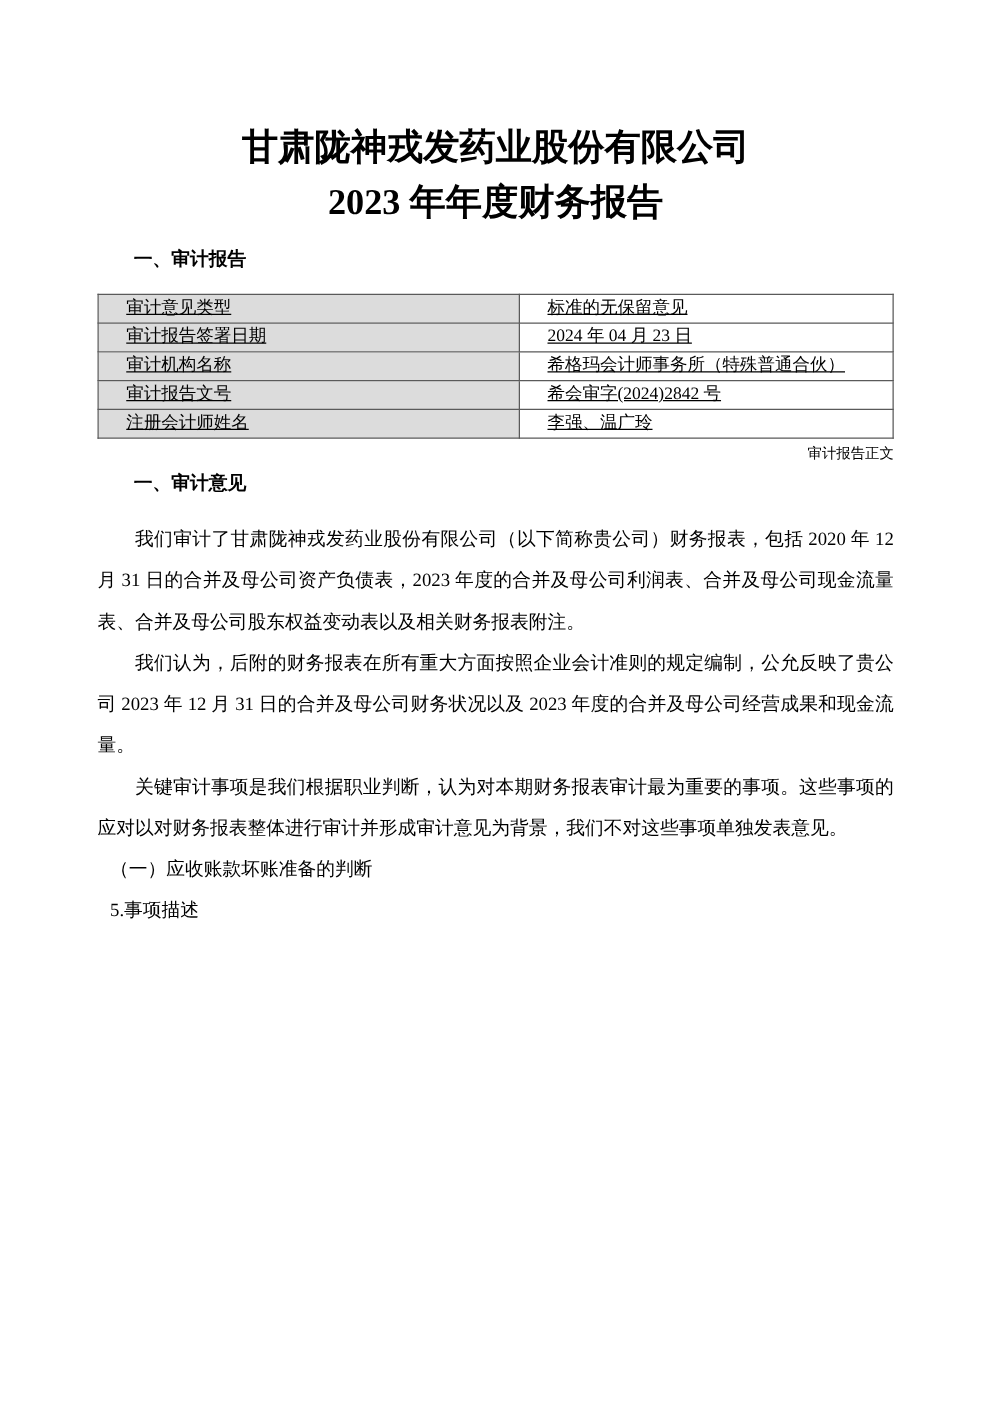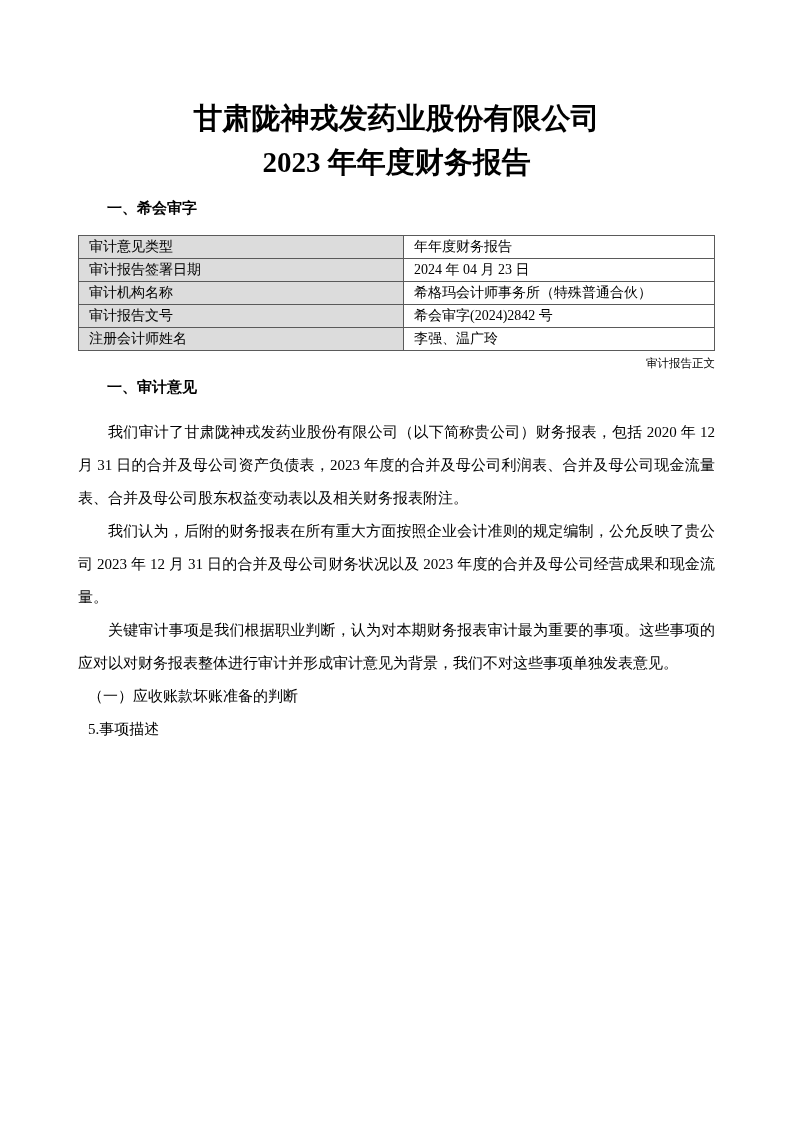--- a/index.html
+++ b/index.html
@@ -35,23 +35,24 @@
     border-collapse: collapse;
     table-layout: fixed;
     width: 100%;
     margin-top: 11px;
     font-size: 14px;
   }
   .audit-table td {
     border: 1px solid var(--table-border, #5a5a5a);
     height: 22px;
     line-height: 22px;
-    padding: 0 6px 0 10px;
+    padding: 0 6px 0 22px;
     overflow: hidden;
     white-space: nowrap;
+    text-decoration: underline;
   }
   .audit-table td.label-cell {
     width: 308px;
     background: var(--table-label-bg, #dcdcdc);
   }
   .caption {
     margin-top: 5px;
     text-align: right;
     font-size: 11.5px;
     line-height: 14px;
@@ -84,27 +85,27 @@
 
 <div class="page">
 
   <header class="doc-header">
     <h1 class="doc-title">甘肃陇神戎发药业股份有限公司</h1>
     <h1 class="doc-title">2023 年年度财务报告</h1>
   </header>
 
   <section class="content">
 
-    <h2 class="heading first">一、希会审字</h2>
+    <h2 class="heading first">一、审计报告</h2>
 
     <table class="audit-table">
       <tbody>
         <tr>
           <td class="label-cell">审计意见类型</td>
-          <td class="value-cell">年年度财务报告</td>
+          <td class="value-cell">标准的无保留意见</td>
         </tr>
         <tr>
           <td class="label-cell">审计报告签署日期</td>
           <td class="value-cell">2024 年 04 月 23 日</td>
         </tr>
         <tr>
           <td class="label-cell">审计机构名称</td>
           <td class="value-cell">希格玛会计师事务所（特殊普通合伙）</td>
         </tr>
         <tr>

